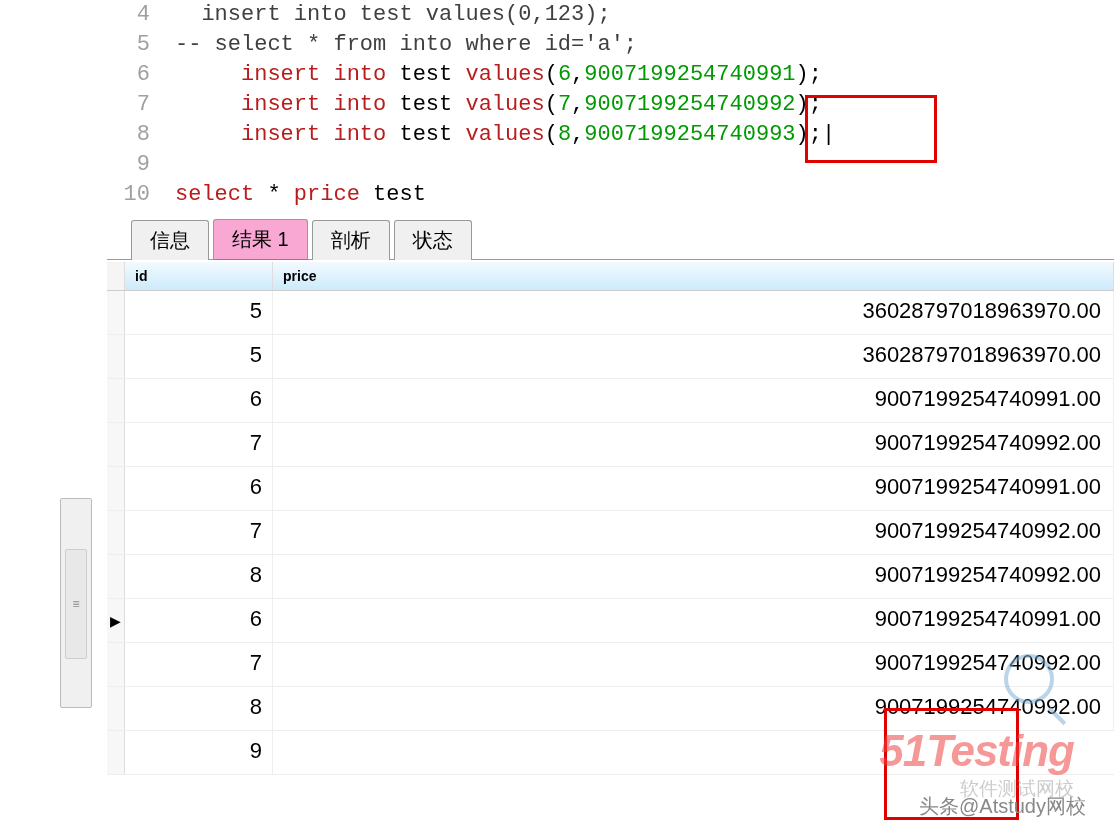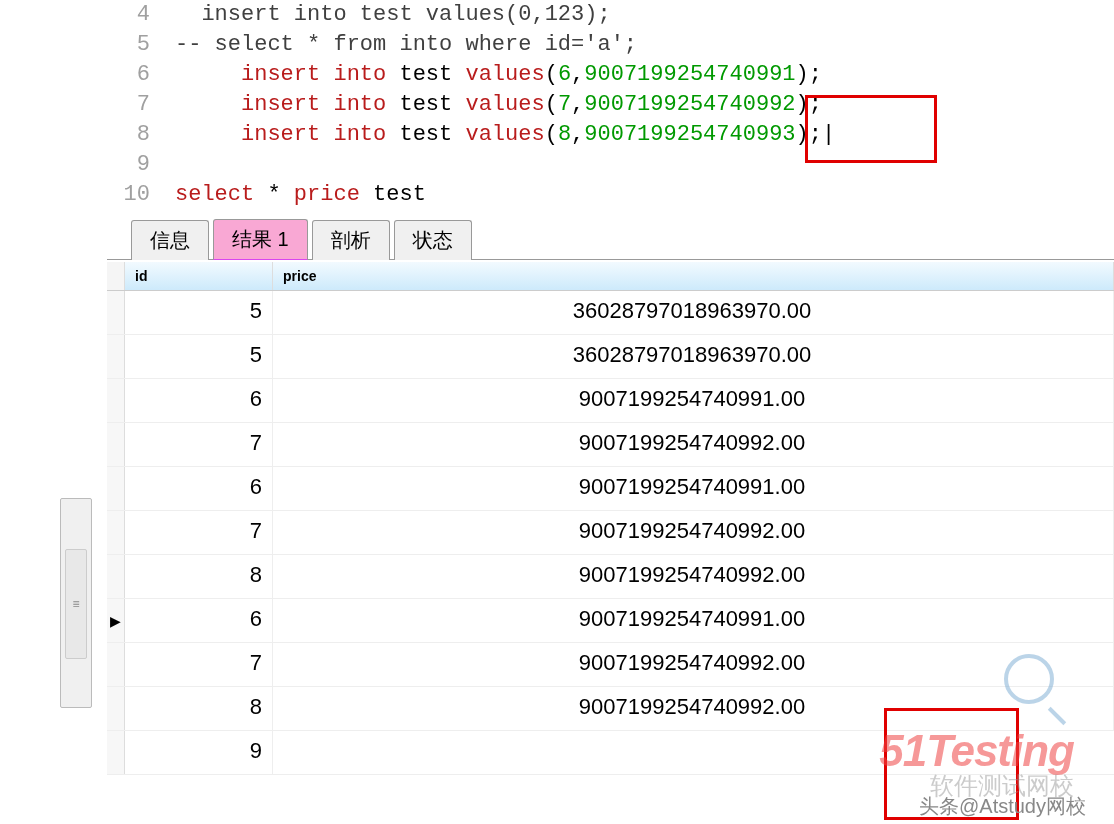--- a/index.html
+++ b/index.html
@@ -27,29 +27,29 @@
 .results-header { display: flex; border-bottom: 1px solid #ccc; }
 .results-header .cell { background: linear-gradient(#f2faff, #cdeafb); border-right: 1px solid #ddd; font-size: 14px; padding: 6px 10px; font-weight: bold; }
 .col-marker { width: 18px; background: #f5f5f5; border-right: 1px solid #ddd; }
 .col-id { width: 148px; }
 .col-price { flex: 1; }
 
 .data-row { display: flex; border-bottom: 1px solid #eee; height: 44px; align-items: stretch; }
 .data-row .row-marker { width: 18px; background: #f7f7f7; border-right: 1px solid #ddd; display: flex; align-items: center; justify-content: center; }
 .data-row .cell { border-right: 1px solid #eee; font-size: 22px; padding: 7px 10px 0 10px; }
 .data-row .cell.id-cell { width: 148px; text-align: right; }
-.data-row .cell.price-cell { flex: 1; text-align: center; padding-right: 12px; }
+.data-row .cell.price-cell { flex: 1; text-align: right; padding-right: 12px; }
 .data-row.selected .row-marker::before { content: "▶"; font-size: 14px; color: #000; }
 
 .left-scroll { position: absolute; left: 60px; top: 498px; width: 32px; height: 210px; border: 1px solid #bbb; background: #f0f0f0; display: flex; flex-direction: column; align-items: center; border-radius: 2px; }
 .left-scroll .thumb { width: 22px; height: 110px; background: #e8e8e8; border: 1px solid #ccc; margin-top: 50px; border-radius: 2px; display:flex; align-items:center; justify-content:center; font-size:12px; color:#888;}
 
 .watermark { position: absolute; right: 28px; bottom: 4px; font-size: 20px; color: #888; }
 .watermark-logo { position: absolute; right: 40px; bottom: 48px; font-size: 44px; font-weight: 700; color: #ef4444; opacity: 0.55; letter-spacing: -1px; font-style: italic; }
-.watermark-sub { position: absolute; right: 40px; bottom: 22px; font-size: 24px; color: #999; opacity: 0.5; }
+.watermark-sub { position: absolute; right: 40px; bottom: 22px; font-size: 19px; color: #999; opacity: 0.5; }
 .watermark-circle { position: absolute; right: 60px; bottom: 120px; width: 50px; height: 50px; border: 4px solid rgba(120,170,210,0.5); border-radius: 50%; }
 .watermark-circle::after { content: ""; position: absolute; right: -18px; bottom: -18px; width: 22px; height: 4px; background: rgba(120,170,210,0.5); transform: rotate(45deg); }
 </style>
 </head>
 <body>
 
 <div class="editor-area">
   <div id="code-lines">
       <div class="code-line">
         <div class="gutter">4</div>

